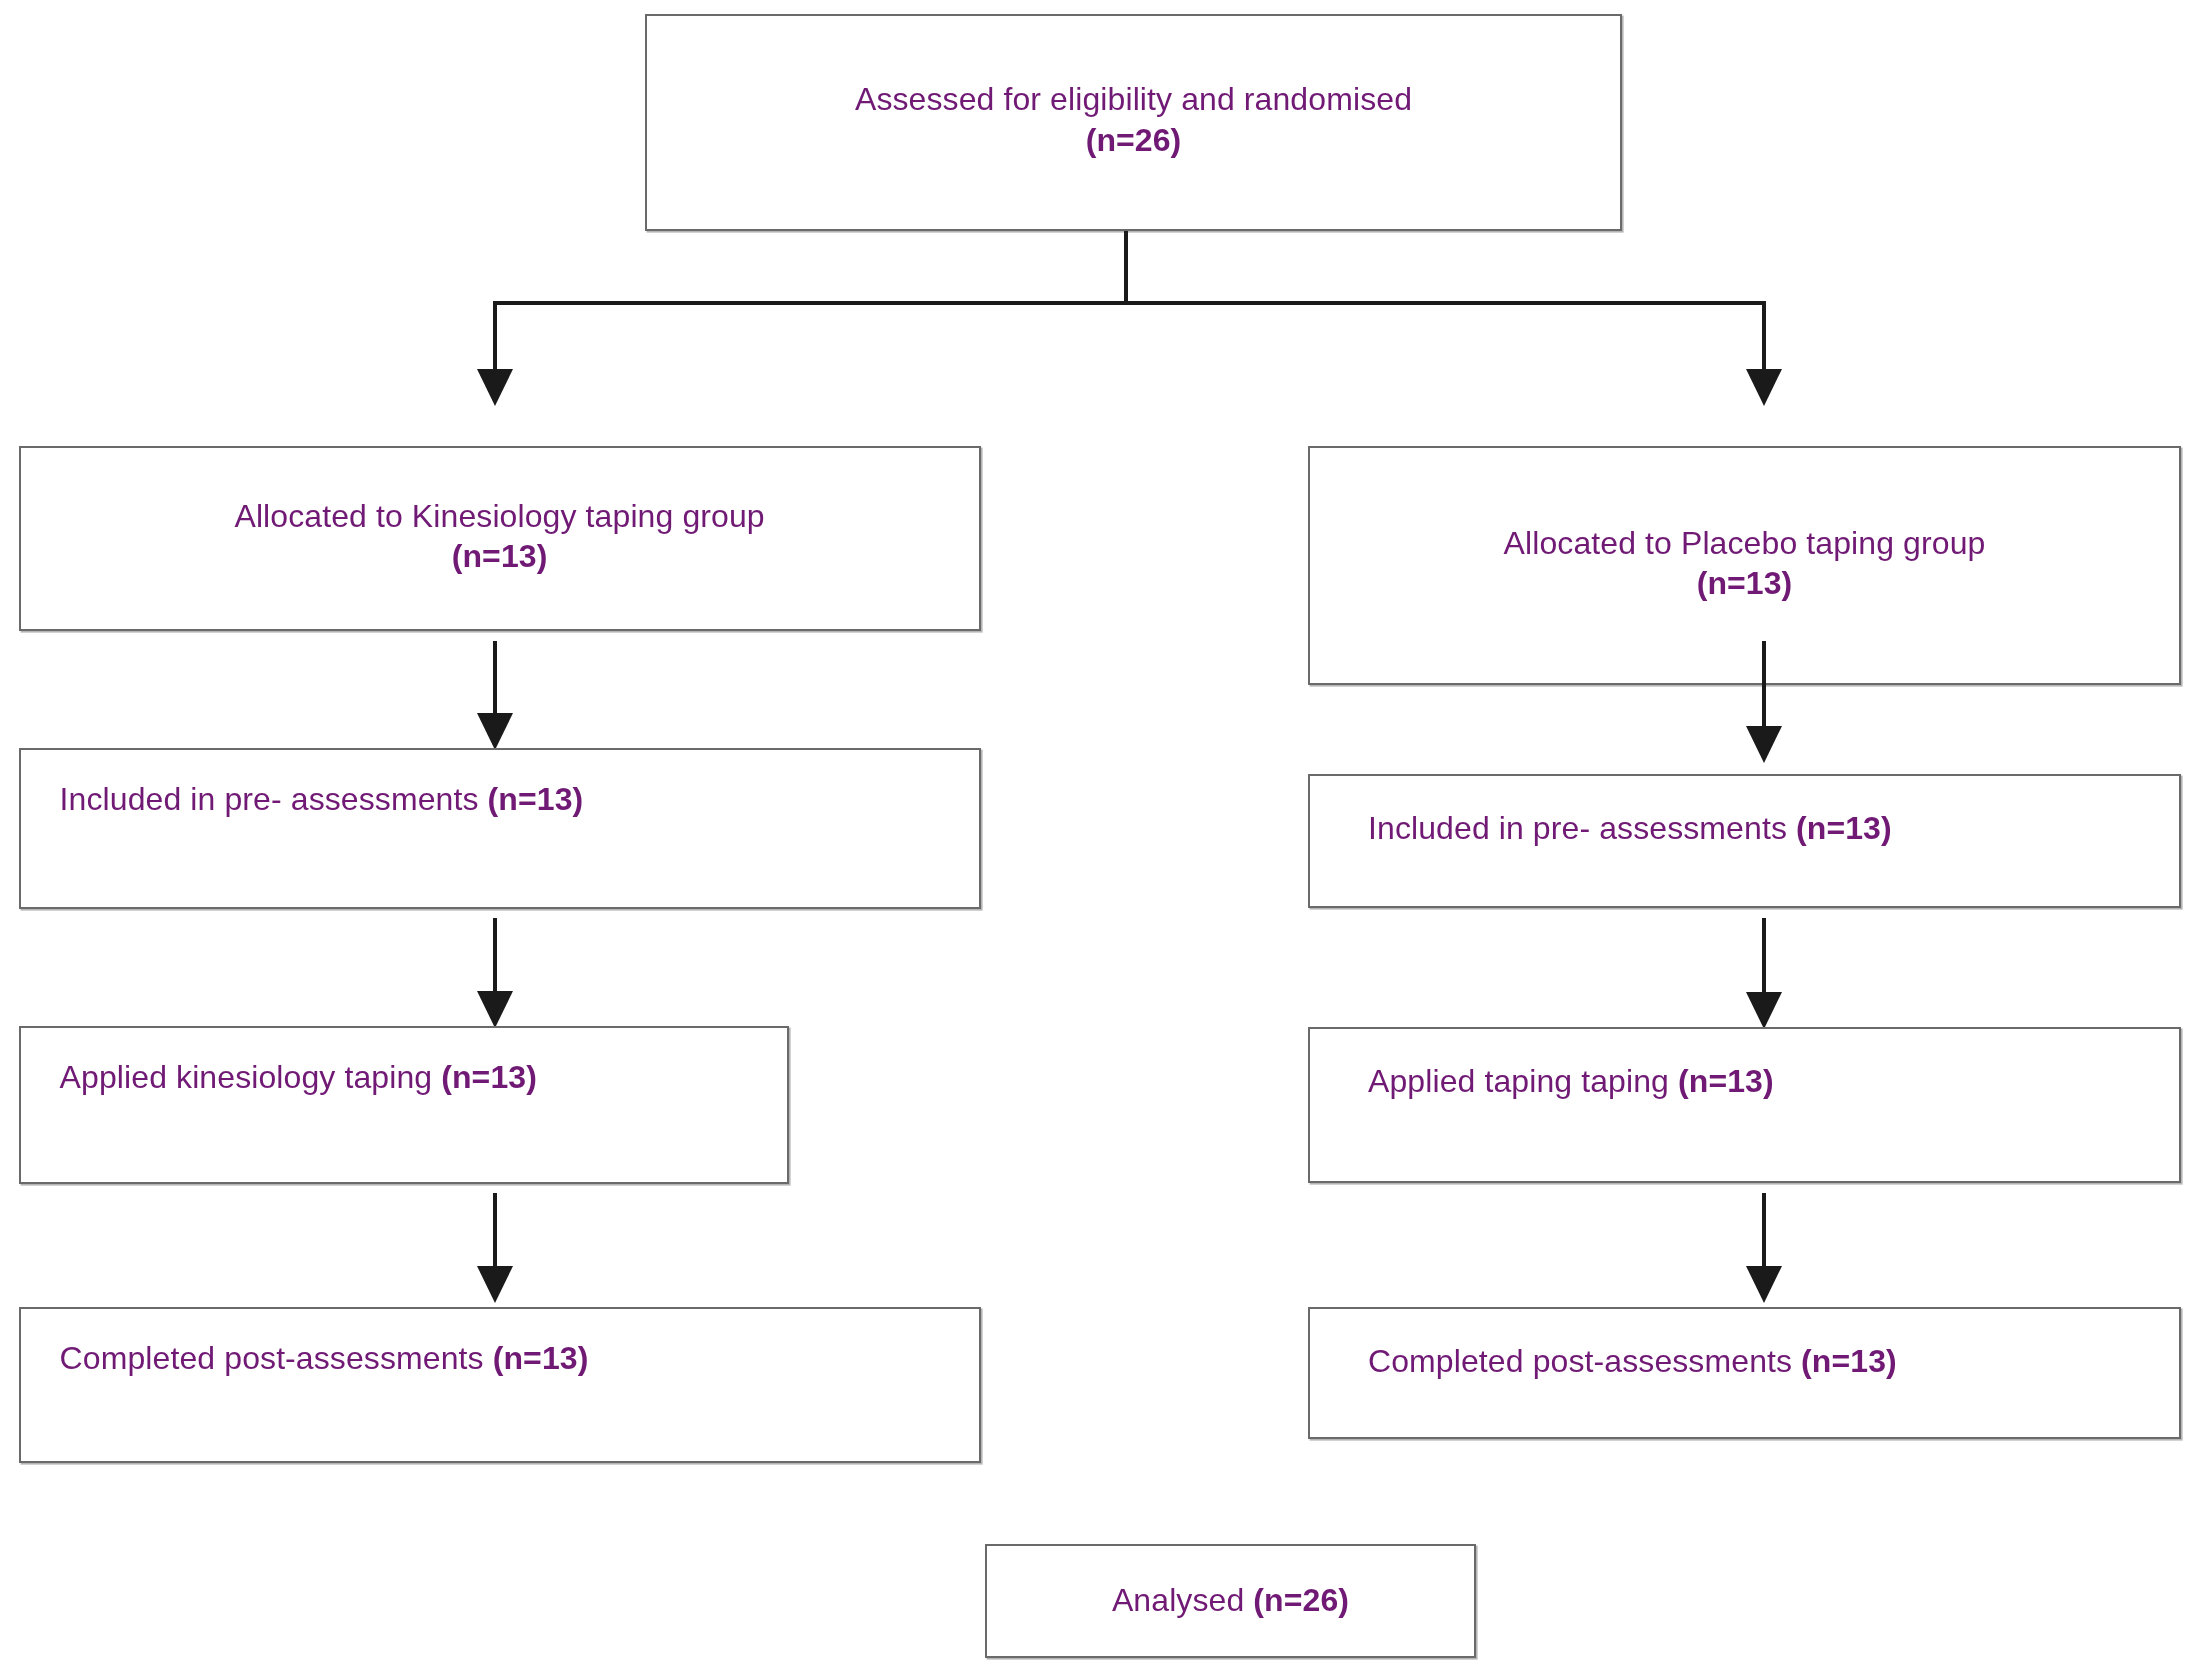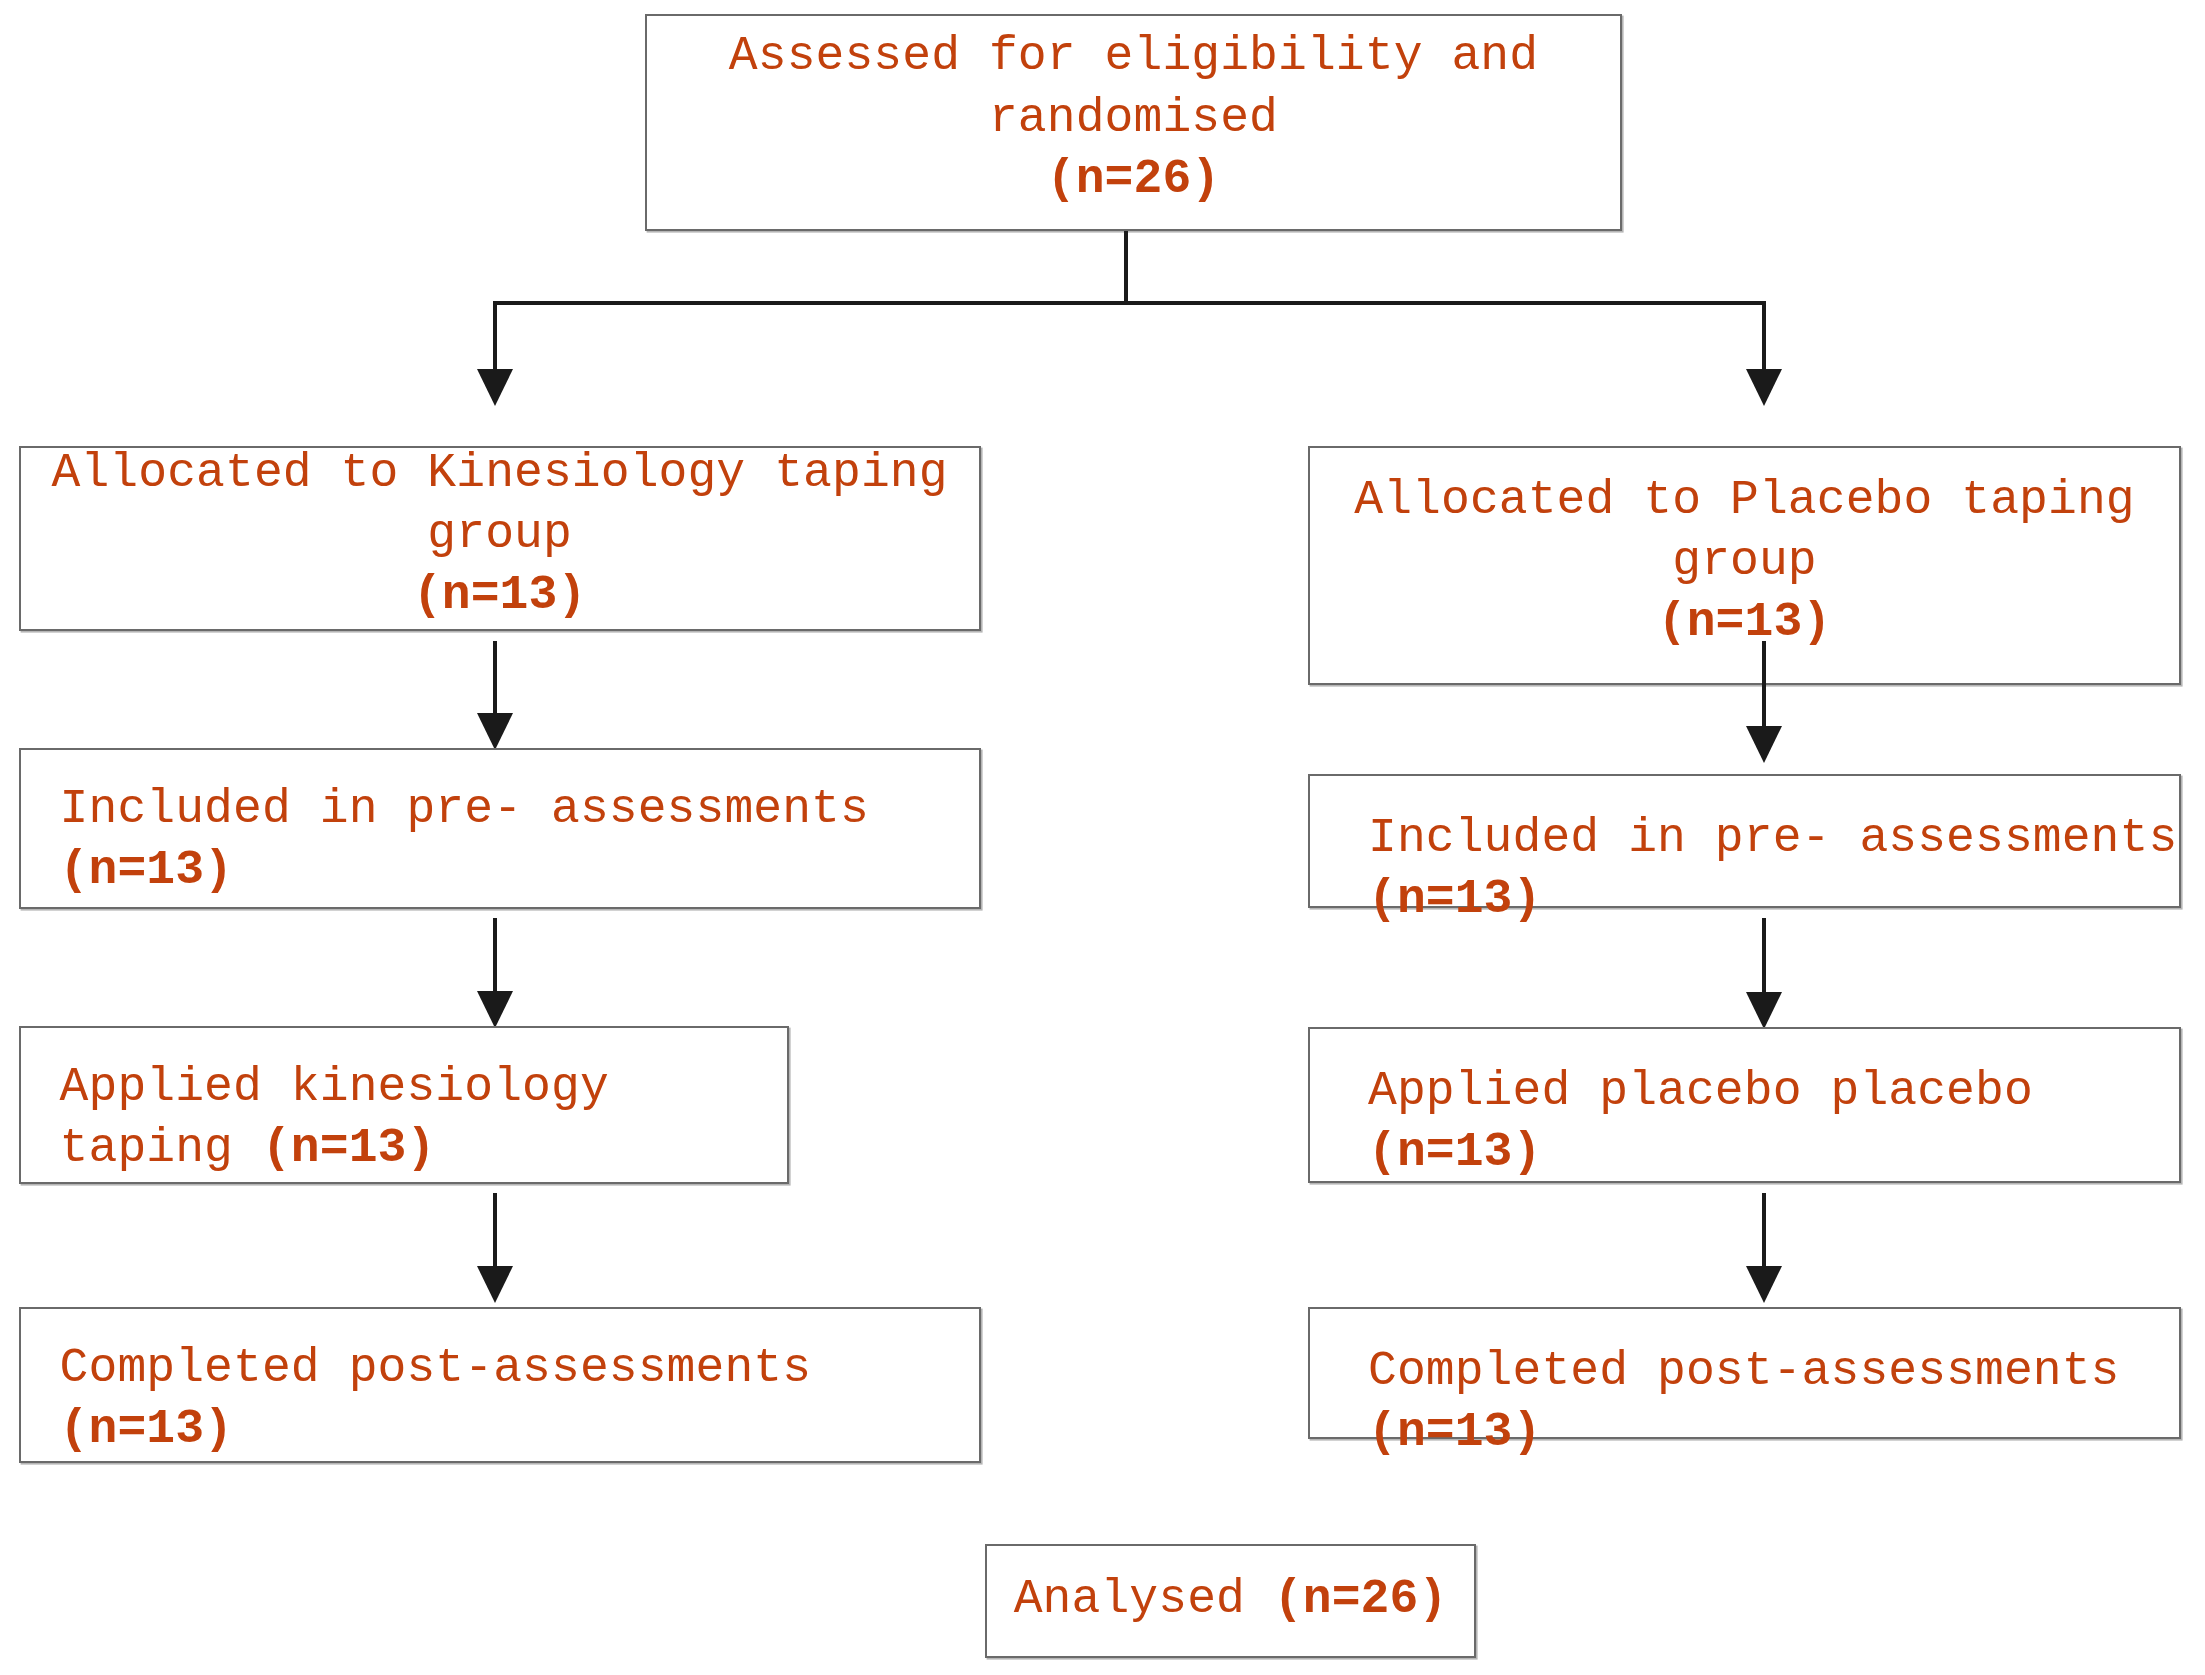--- a/index.html
+++ b/index.html
@@ -21,26 +21,25 @@
     position: absolute;
     box-sizing: border-box;
     background: #ffffff;
     border: 2.4px solid #6a6a6a;
     box-shadow: 1.6px 1.6px 0 0 rgba(120,120,120,0.55);
   }
   .flow-box .box-text {
     position: absolute;
     left: 0;
     right: 0;
-    color: #c2410c;
-    font-size: 48px;
+    color: #701a75;
+    font-size: 32px;
     line-height: 1.28;
     letter-spacing: 0.1px;
     white-space: pre-line;
-    font-family: Liberation Mono, monospace;
   }
   .flow-box .box-text b {
     font-weight: 700;
   }
 
   
   .box-centered .box-text {
     text-align: center;
     top: 50%;
     transform: translateY(-52%);
@@ -134,21 +133,21 @@
   <div class="arrow-head" style="left:1746px; top:726px;"></div>
 
   <div class="flow-box box-topline-indent" style="left:1308px; top:774px; width:873px; height:134px;">
     <div class="box-text"><span>Included in pre- assessments </span><b>(n=13)</b></div>
   </div>
 
   <div class="conn-v" style="left:1762px; top:918px; height:78px;"></div>
   <div class="arrow-head" style="left:1746px; top:992px;"></div>
 
   <div class="flow-box box-topline-indent" style="left:1308px; top:1027px; width:873px; height:156px;">
-    <div class="box-text"><span>Applied placebo placebo </span><b>(n=13)</b></div>
+    <div class="box-text"><span>Applied taping taping </span><b>(n=13)</b></div>
   </div>
 
   <div class="conn-v" style="left:1762px; top:1193px; height:76px;"></div>
   <div class="arrow-head" style="left:1746px; top:1266px;"></div>
 
   <div class="flow-box box-topline-indent" style="left:1308px; top:1307px; width:873px; height:132px;">
     <div class="box-text"><span>Completed post-assessments </span><b>(n=13)</b></div>
   </div>
 
   <div class="flow-box box-analysed" style="left:985px; top:1544px; width:491px; height:114px;">

